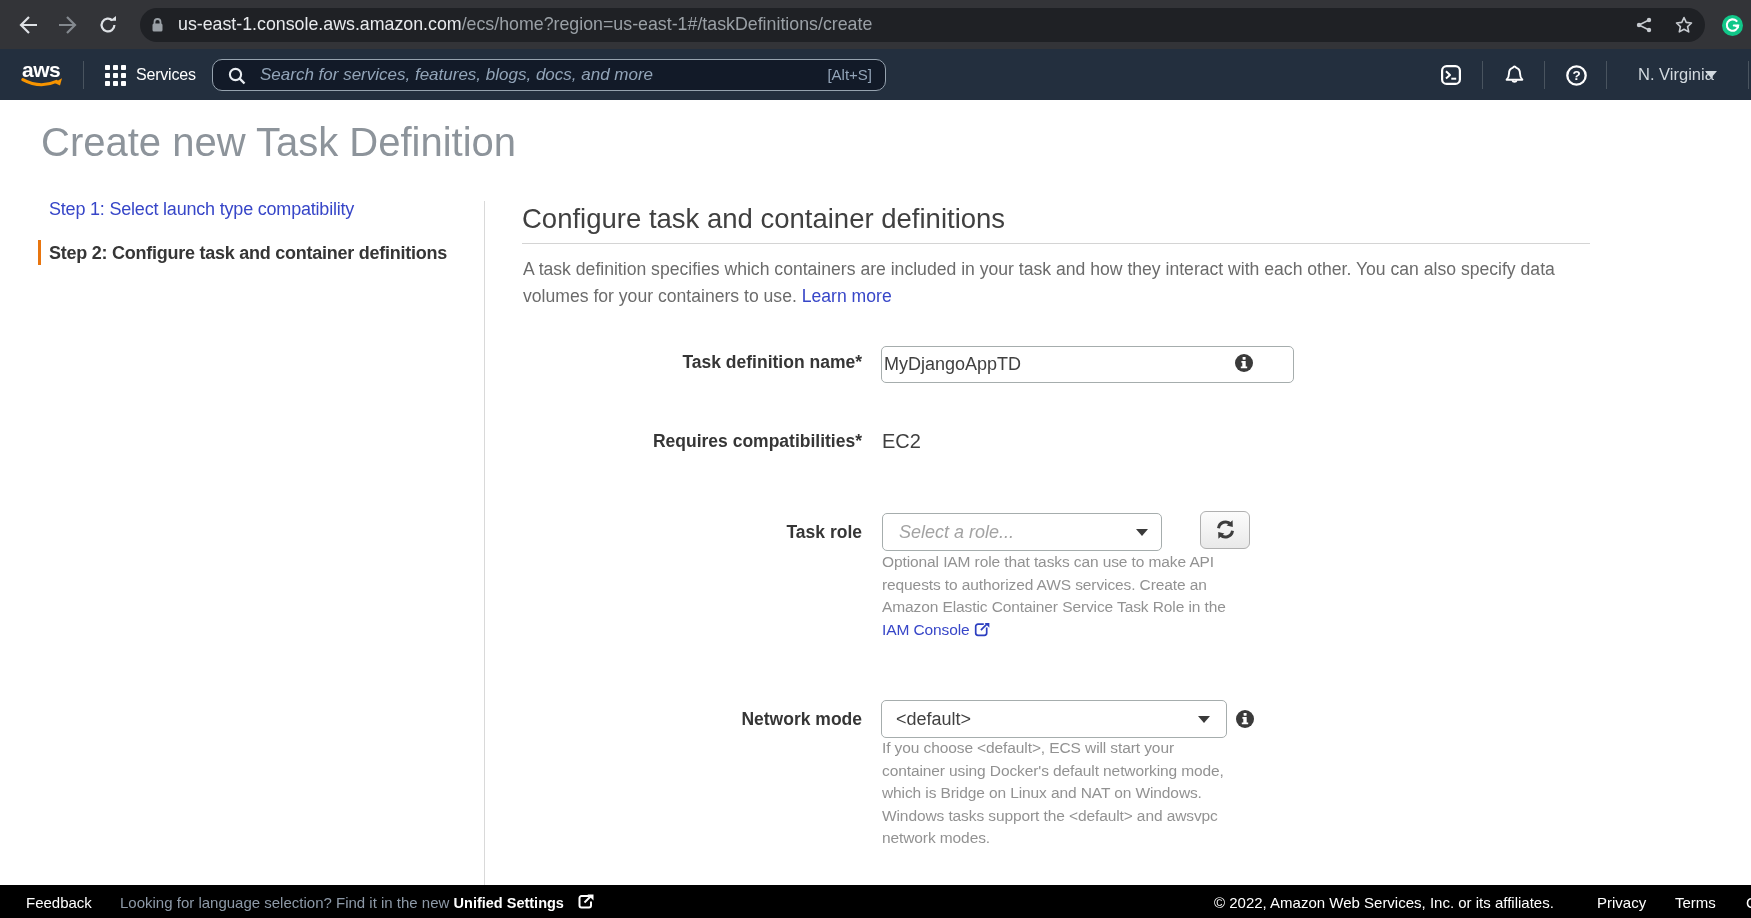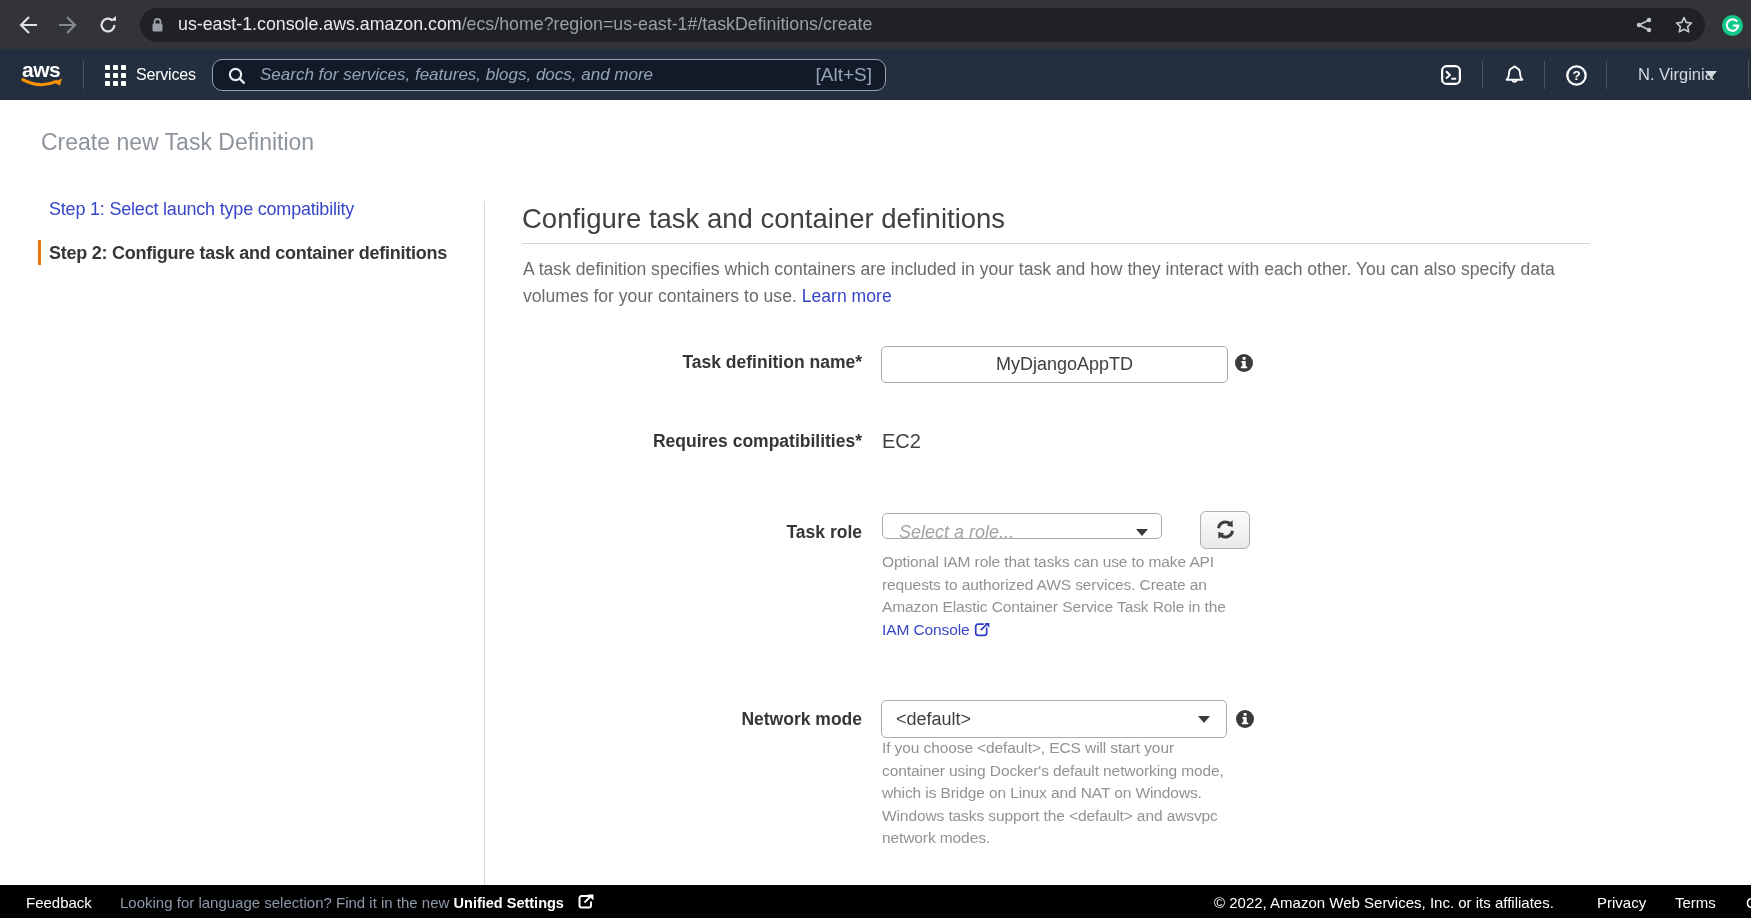--- a/index.html
+++ b/index.html
@@ -17,25 +17,25 @@
   
   #awsnav { position:absolute; left:0; top:49px; width:1751px; height:51px; background:#232f3e; }
   .navdiv { position:absolute; top:12px; width:1px; height:28px; background:#49545f; }
   #services { position:absolute; left:136px; top:57px; height:35px; line-height:35px;
     font-size:16px; letter-spacing:-0.2px; color:#fff; }
   #searchbox { position:absolute; left:212px; top:59px; width:674px; height:32px;
     background:#121a28; border:1px solid #96a3af; border-radius:10px; }
   #searchph { position:absolute; left:47px; top:0; height:30px; line-height:30px;
     font-size:17px; font-style:italic; color:#92a4b8; }
   #altkey { position:absolute; right:13px; top:0; height:30px; line-height:30px;
-    font-size:19px; color:#92a4b8; }
+    font-size:15px; color:#92a4b8; }
   #nvirginia { position:absolute; left:1630px; top:57px; height:35px; line-height:35px;
     font-size:16.5px; color:#d2d9df;margin-left:8px; }
   
-  #h1 { position:absolute; left:41px; top:125px; font-size:23px; line-height:34.5px; color:#8d949b; }
+  #h1 { position:absolute; left:41px; top:125px; font-size:40px; line-height:34.5px; color:#8d949b; }
   #step1 { position:absolute; left:49px; top:200px; font-size:18px; line-height:18px; letter-spacing:-0.2px; color:#3746c8; }
   #step2bar { position:absolute; left:38px; top:240px; width:3px; height:25px; background:#e8750f; }
   #step2 { position:absolute; left:49px; top:243.5px; font-size:18px; line-height:18px; letter-spacing:-0.25px;
     font-weight:bold; color:#363636; }
   #vdiv { position:absolute; left:484px; top:201px; width:1px; height:684px; background:#d9d9d9; }
   #h2 { position:absolute; left:522px; top:204.7px; font-size:27.5px; line-height:27.5px; color:#404040; }
   #hr1 { position:absolute; left:522px; top:243px; width:1068px; height:1px; background:#d4d4d4; }
   #para { position:absolute; left:523px; top:256px; font-size:17.6px; line-height:26.5px;
     color:#6b6b6b; }
   a.lnk { color:#3746c8; text-decoration:none; }
@@ -157,32 +157,32 @@
   <div id="step1">Step 1: Select launch type compatibility</div>
   <div id="step2bar"></div>
   <div id="step2">Step 2: Configure task and container definitions</div>
   <div id="vdiv"></div>
 
   <div id="h2">Configure task and container definitions</div>
   <div id="hr1"></div>
   <div id="para">A task definition specifies which containers are included in your task and how they interact with each other. You can also specify data<br>volumes for your containers to use. <a class="lnk" href="#">Learn more</a></div>
 
   <div class="label" style="top:354.3px">Task definition name*</div>
-  <div class="box" style="left:881px;top:346px;width:347px;height:37px;line-height:35px;padding-left:20px;text-align:center;">MyDjangoAppTD</div>
+  <div class="box" style="left:881px;top:346px;width:413px;height:37px;line-height:35px;padding-left:2px;">MyDjangoAppTD</div>
   <svg class="abs" style="left:1235px;top:354px" width="18" height="18" viewBox="0 0 18 18">
     <circle cx="9" cy="9" r="9" fill="#3a3a3a"></circle>
     <rect x="7.6" y="3.1" width="3" height="2.6" rx="0.4" fill="#fff"></rect>
     <path d="M6.4 7 H10.7 V12.4 H12.2 V14.2 H5.8 V12.4 H7.3 V8.8 H6.4 Z" fill="#fff"></path>
   </svg>
 
   <div class="label" style="top:433.2px">Requires compatibilities*</div>
   <div class="val" style="left:882px;top:433.2px">EC2</div>
 
   <div class="label" style="top:524px">Task role</div>
-  <div class="box" style="left:882px;top:513px;width:280px;height:26px;line-height:36px;padding-left:16px;
+  <div class="box" style="left:882px;top:513px;width:280px;height:38px;line-height:36px;padding-left:16px;
     font-style:italic;color:#a3a3a3;">Select a role...</div>
   <div class="caret" style="left:1136px;top:529px"></div>
   <div class="abs" style="left:1200px;top:511px;width:50px;height:38px;border:1px solid #b0b0b0;border-radius:6px;
     background:linear-gradient(#fcfcfc,#e9e9e9);"></div>
   <svg class="abs" style="left:1216px;top:520px" width="19" height="19" viewBox="0 0 19 19">
     <path d="M2.5 8.2 A7.2 7.2 0 0 1 15 4.4" stroke="#3d3d3d" stroke-width="3" fill="none"></path>
     <path d="M16.6 0.2 L16.8 7 L10.6 5.4 Z" fill="#3d3d3d"></path>
     <path d="M16.5 10.8 A7.2 7.2 0 0 1 4 14.6" stroke="#3d3d3d" stroke-width="3" fill="none"></path>
     <path d="M2.4 18.8 L2.2 12 L8.4 13.6 Z" fill="#3d3d3d"></path>
   </svg>

